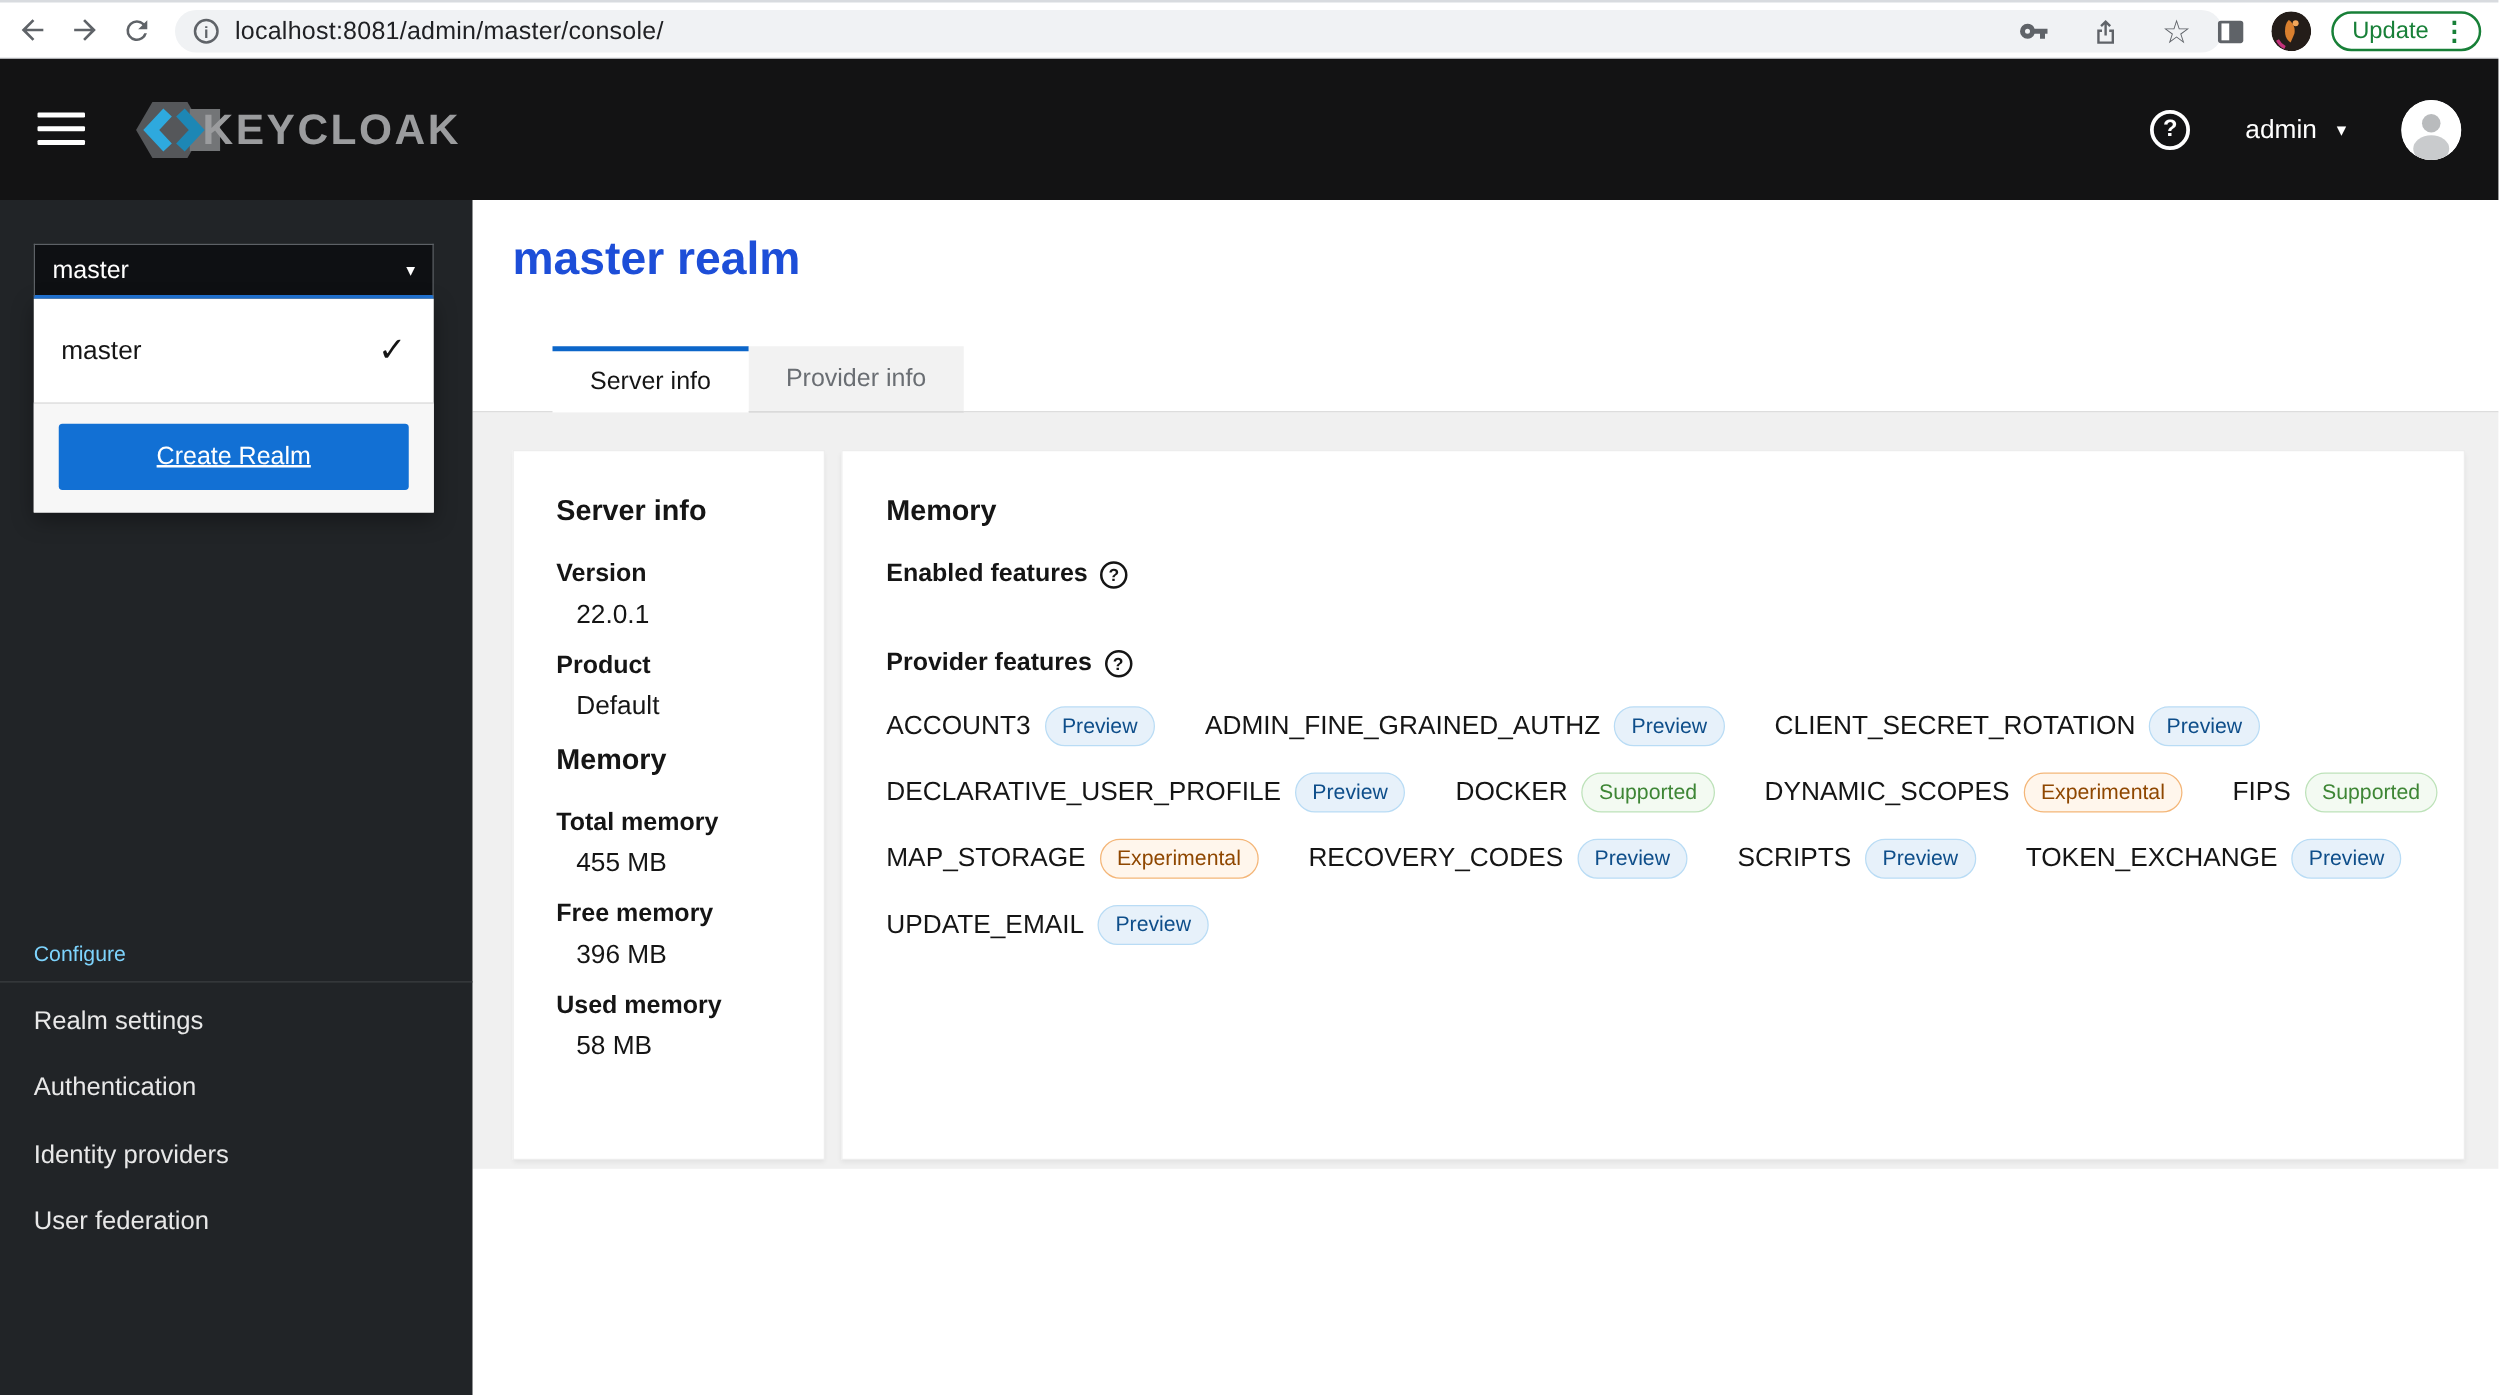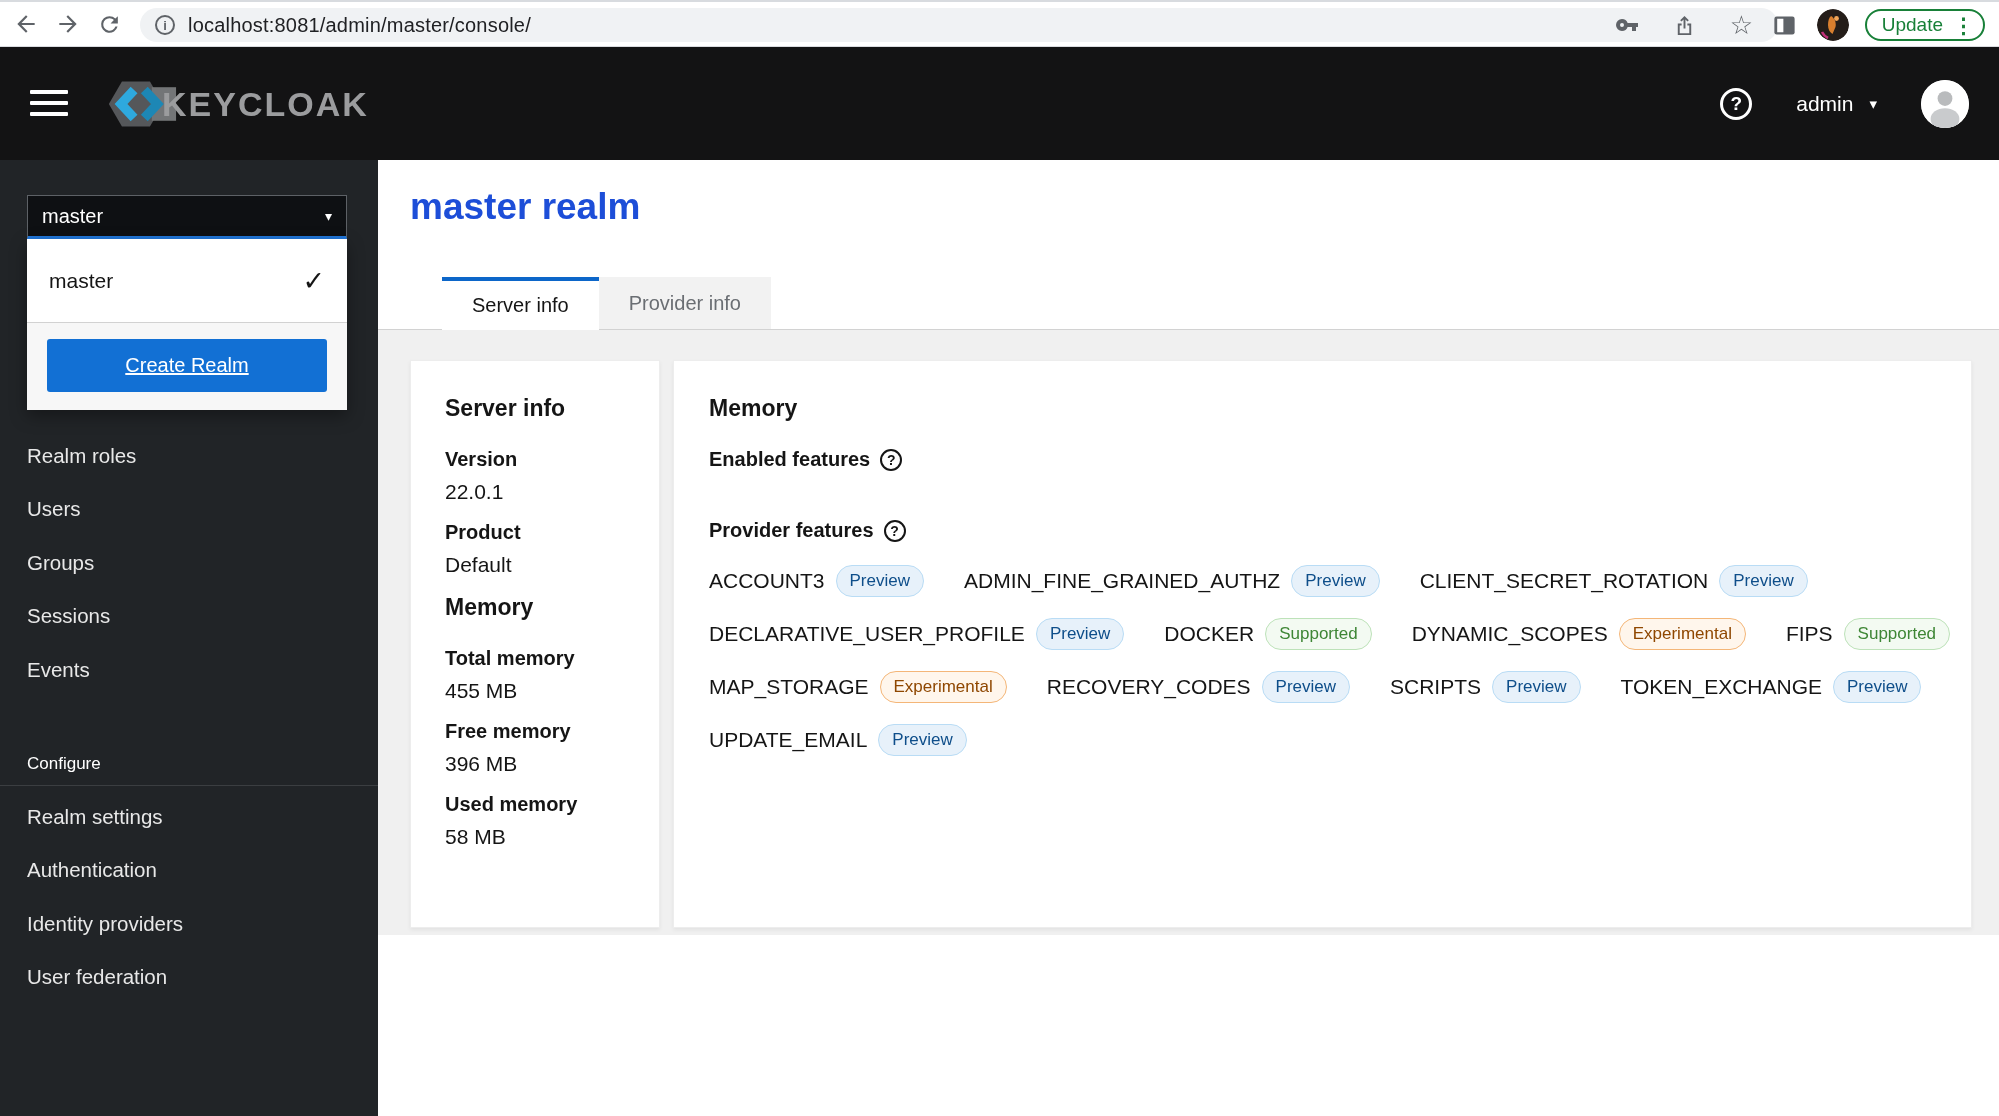--- a/index.html
+++ b/index.html
@@ -48,21 +48,21 @@
   .tab.active{background:#fff;border-top:4px solid #0c66c9;color:#151515;}
   .tab.inactive{background:#f2f2f2;color:#6a6e73;border-bottom:1px solid #d2d2d2;}
 
   
   .content{position:absolute;left:378px;top:330px;width:1621px;height:605px;background:#f0f0f0;}
   .card{position:absolute;background:#fff;border:1px solid #ededed;box-shadow:0 2px 4px rgba(0,0,0,.06);box-sizing:border-box;}
   .card-server{left:32px;top:30px;width:250px;height:568px;padding:34px 16px 0 34px;}
   .card-profile{left:295px;top:30px;width:1299px;height:568px;padding:34px 30px 0 35px;}
   .card h2{font-size:23px;font-weight:700;margin:0 0 26px;color:#151515;}
   .f-label{font-size:20px;font-weight:700;color:#151515;margin:0 0 9px;}
-  .f-value{font-size:21px;color:#151515;margin:0 0 17px;}
+  .f-value{font-size:21px;color:#151515;margin:0 16px 17px;}
   .mem-h{margin-top:40px;}
   .feat-label{font-size:20px;font-weight:700;display:flex;align-items:center;gap:10px;color:#151515;}
   .qmark{width:22px;height:22px;border:2px solid #151515;border-radius:50%;font-size:14px;font-weight:700;
          display:flex;align-items:center;justify-content:center;color:#151515;box-sizing:border-box;cursor:pointer;}
   .enabled-row{margin-bottom:48px;}
   .disabled-row{margin-bottom:18px;}
   .feat-row{display:flex;align-items:center;gap:40px;margin-bottom:11px;height:42px;}
   .feat{display:flex;align-items:center;gap:11px;font-size:21px;color:#151515;}
   .badge{font-size:17px;padding:4px 13px;border-radius:20px;border:1px solid;line-height:1.25;}
   .b-blue{background:#e7f1fa;border-color:#b9dcf5;color:#0e4e8a;}
@@ -82,21 +82,21 @@
            font-size:21px;color:#151515;border-bottom:1px solid #d2d2d2;cursor:pointer;}
   .check{font-size:27px;font-weight:700;color:#151515;}
   .dd-footer{background:#f7f7f7;padding:16px 20px 18px;}
   .create-btn{display:block;width:100%;background:#1270d4;color:#ffffff;border:none;font-size:20px;
               padding:15px 0;text-align:center;text-decoration:underline;border-radius:3px;cursor:pointer;}
   .nav-list{position:absolute;left:0;margin:0;padding:0;list-style:none;width:100%;}
   .nav-main{top:269px;}
   .nav-config{top:630px;}
   .nav-list li{height:53.5px;display:flex;align-items:center;padding-left:27px;font-size:20.5px;
                color:#e8e8e8;cursor:pointer;box-sizing:border-box;}
-  .nav-section{position:absolute;left:27px;top:594px;font-size:17px;color:#ffffff;}
+  .nav-section{position:absolute;left:27px;top:594px;font-size:17px;color:#7dd3fc;}
   .nav-divider{position:absolute;left:0;top:625px;width:100%;height:1px;background:#3b3e41;}
 </style>
 </head>
 <body>
 
 <div class="root">
 
   <div class="chrome">
     <div class="nav-btns">
       <button class="cbtn">
@@ -303,27 +303,20 @@
     <div class="realm-dropdown">
       <div class="dd-item">
         <span>master</span>
         <span class="check">✓</span>
       </div>
       <div class="dd-footer">
         <button class="create-btn">Create Realm</button>
       </div>
     </div>
 
-    <ul class="nav-list nav-main">
-      <li>Realm roles</li>
-      <li>Users</li>
-      <li>Groups</li>
-      <li>Sessions</li>
-      <li>Events</li>
-    </ul>
 
     <div class="nav-section">Configure</div>
     <div class="nav-divider"></div>
 
     <ul class="nav-list nav-config">
       <li>Realm settings</li>
       <li>Authentication</li>
       <li>Identity providers</li>
       <li>User federation</li>
     </ul>

